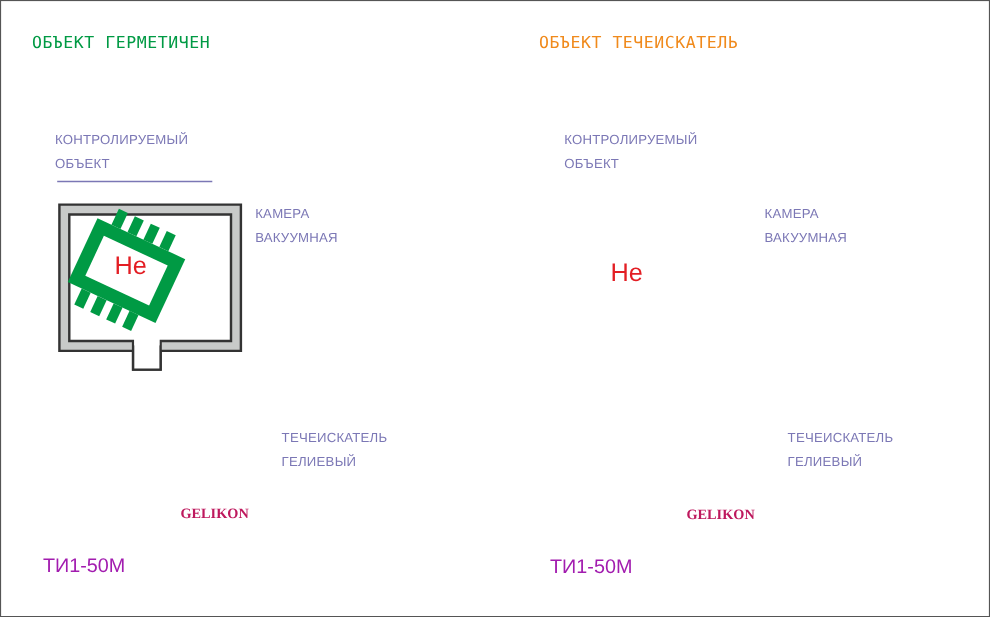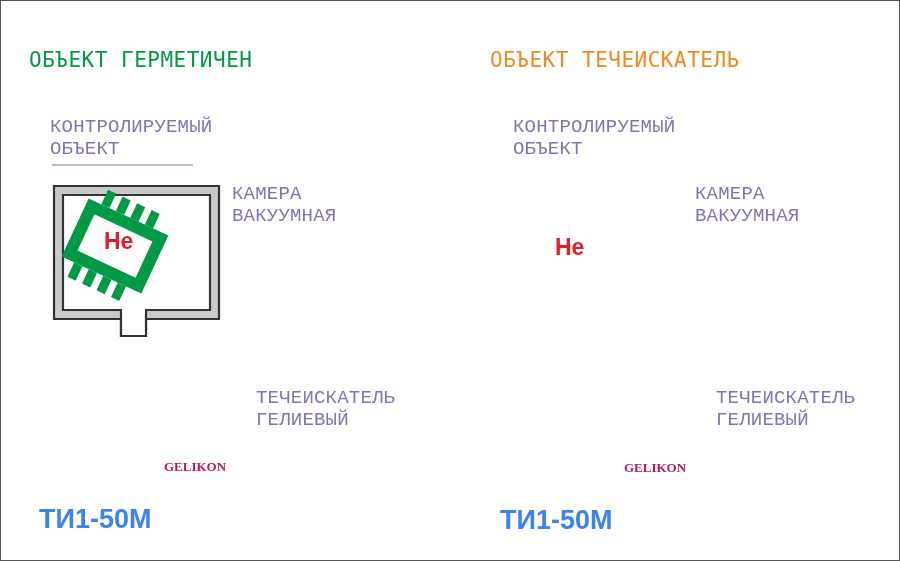--- a/index.html
+++ b/index.html
@@ -6,45 +6,45 @@
     body {
       width: 900px; height: 561px; position: relative; overflow: hidden;
       background: #ffffff;
       font-family: "DejaVu Sans", sans-serif;
     }
     .frame {
       position: absolute; left: 0; top: 0; width: 898px; height: 559px;
       border: 1px solid #555555; box-sizing: content-box;
     }
     .title {
-      position: absolute; top: 48px;
+      position: absolute; top: 30px;
       font-family: "DejaVu Sans Mono", monospace;
-      font-size: 21px; letter-spacing: 0.5px; text-align: right;
+      font-size: 15px; letter-spacing: 0.5px; text-align: right;
     }
     .label {
       position: absolute; color: #7b77b5;
-      font-family: Liberation Mono, monospace;
-      font-size: 19px; line-height: 22px; letter-spacing: 0.2px;
+      font-family: Liberation Sans, sans-serif;
+      font-size: 12px; line-height: 22px; letter-spacing: 0.2px;
     }
     .label div { white-space: nowrap; }
     svg.scene { position: absolute; left: 0; top: 0; }
     .model {
       position: absolute;
       font-family: "Liberation Sans", sans-serif;
-      font-size: 27px; color: #3b82f6; font-weight: bold;
+      font-size: 18px; color: #a21caf;
     }
     .brand {
       position: absolute;
       font-family: "Liberation Serif", serif;
       font-weight: bold; font-size: 13px; color: #be185d;
     }
     .he {
       position: absolute;
       font-family: "Liberation Sans", sans-serif;
-      font-weight: bold; font-size: 23px; color: #e31e24;
+      font-weight: normal; font-size: 23px; color: #e31e24;
     }
   </style>
 </head>
 <body>
 
 
 
 <div class="frame"></div>
 
 

